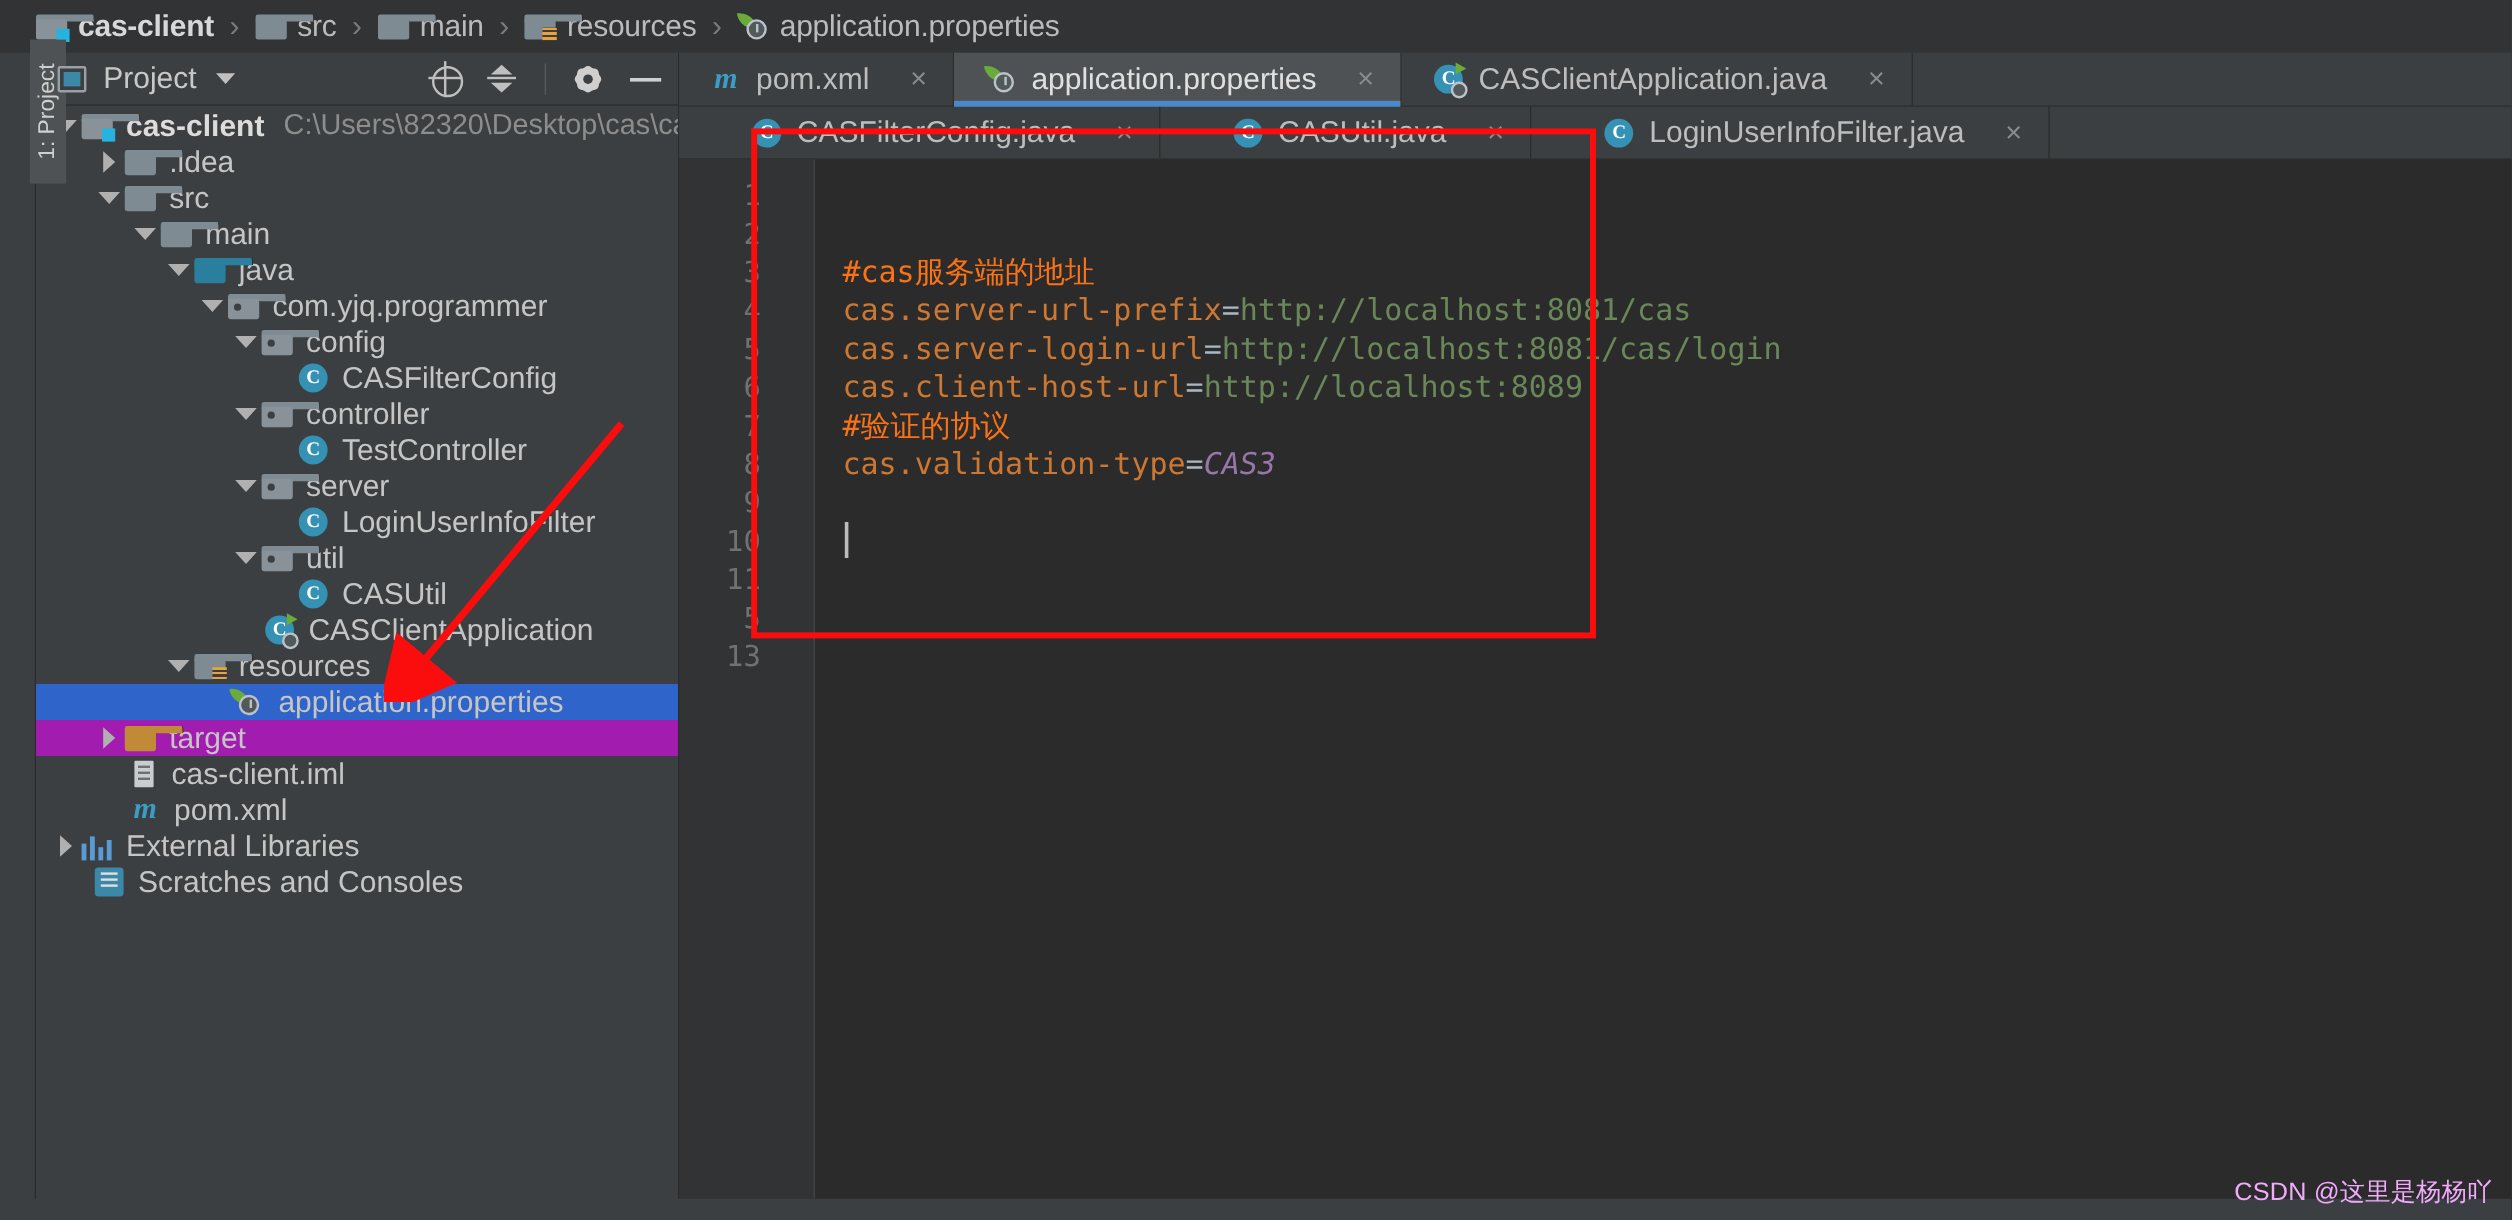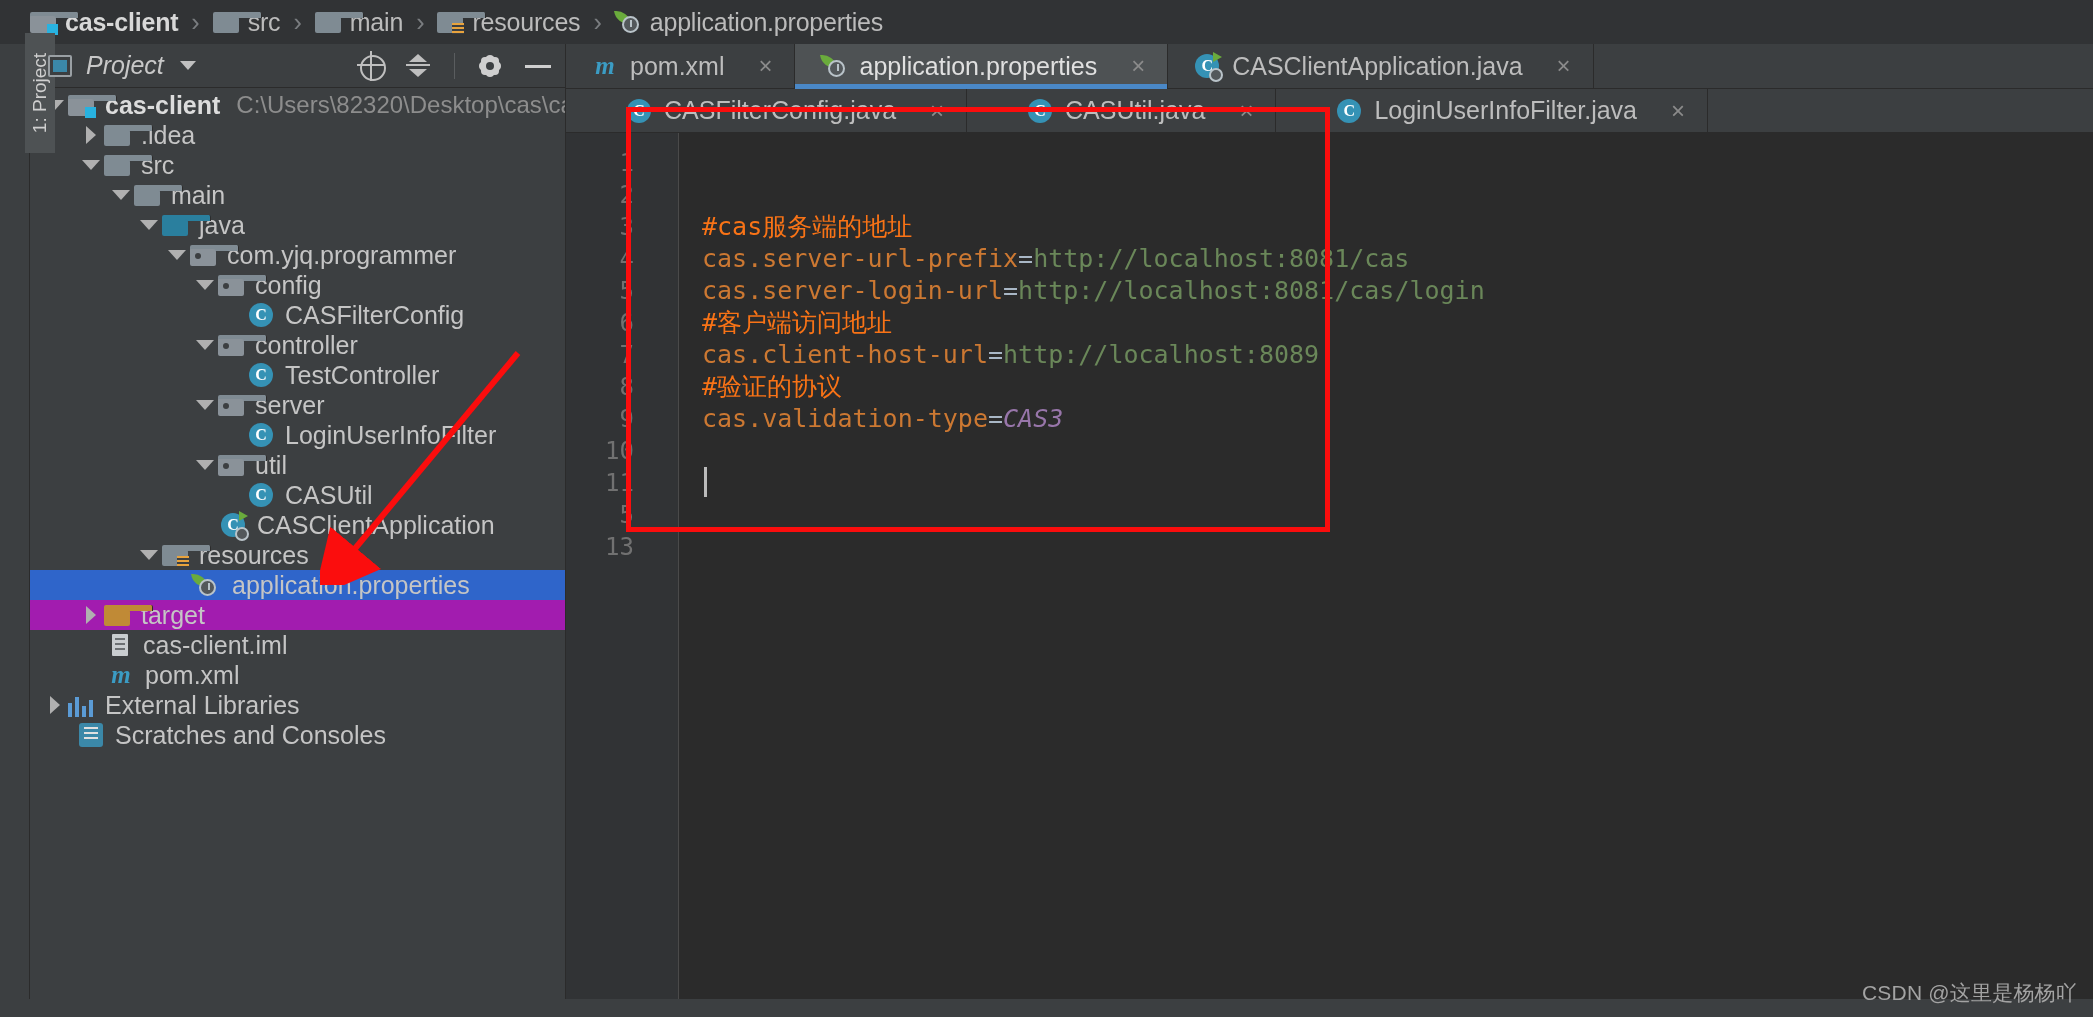--- a/index.html
+++ b/index.html
@@ -122,21 +122,21 @@
   .sidebar-header {
     height: 44px; flex:0 0 44px; display:flex; align-items:center;
     padding: 0 14px 0 18px; background: #3c3f41;
     border-bottom: 1px solid #2b2b2b;
   }
   .proj-icon {
     width: 24px;height: 22px; border: 2px solid #9aa0a4; border-radius:2px;
     background:#3c3f41; position:relative; flex:0 0 24px;
   }
   .proj-icon:after{content:'';position:absolute;inset:3px;background:#3b88a8;}
-  .sidebar-title { font-size: 25px; color: #c8c8c8; margin-left: 14px; font-style: italic; }
+  .sidebar-title { font-size: 25px; color: #c8c8c8; margin-left: 14px; }
   .caret-down {
     width:0;height:0;border-left:8px solid transparent;border-right:8px solid transparent;
     border-top:9px solid #c0c0c0; margin-left: 16px;
   }
   .sidebar-actions { margin-left:auto; display:flex; align-items:center; gap: 22px;}
   .act { width: 26px; height:26px; position:relative; cursor:pointer;}
   .act.target:before{
     content:''; position:absolute; left:2px; top:2px; width:22px;height:22px;
     border:2px solid #bfbfbf;border-radius:50%;
   }
@@ -245,21 +245,21 @@
   }
 
   
   .red-rect {
     position: absolute; border: 5px solid #fb0d0d; pointer-events:none;
   }
   .red-arrow { position:absolute; pointer-events:none; }
 
   .watermark {
     position:absolute; right: 16px; bottom: 10px;
-    color: #a3a3a3; font-size: 21px; letter-spacing: 0.2px; text-align: right;
+    color: #f0abfc; font-size: 21px; letter-spacing: 0.2px; text-align: right;
   }
   .bottom-strip {
     position:absolute; left:0; right:0; bottom:0; height:18px; background:#3c3f41;
   }
 </style>
 </head>
 <body>
 
 <div class="app">
 
@@ -600,21 +600,20 @@
           <div>13</div>
         </div>
         <div class="foldbar"></div>
         <div class="code">
           <div class="code-divider"></div>
           <div class="ln">&nbsp;</div>
           <div class="ln">&nbsp;</div>
           <div class="ln"><span class="cm">#cas服务端的地址</span></div>
           <div class="ln"><span class="k">cas.server-url-prefix</span><span class="eq">=</span><span class="v">http://localhost:8081/cas</span></div>
           <div class="ln"><span class="k">cas.server-login-url</span><span class="eq">=</span><span class="v">http://localhost:8081/cas/login</span></div>
-          <div class="ln"><span class="cm">#客户端访问地址</span></div>
           <div class="ln"><span class="k">cas.client-host-url</span><span class="eq">=</span><span class="v">http://localhost:8089</span></div>
           <div class="ln"><span class="cm">#验证的协议</span></div>
           <div class="ln"><span class="k">cas.validation-type</span><span class="eq">=</span><span class="it">CAS3</span></div>
           <div class="ln">&nbsp;</div>
           <div class="ln" style="position:relative"><span class="caret-line"></span></div>
         </div>
       </div>
     </div>
   </div>
 

